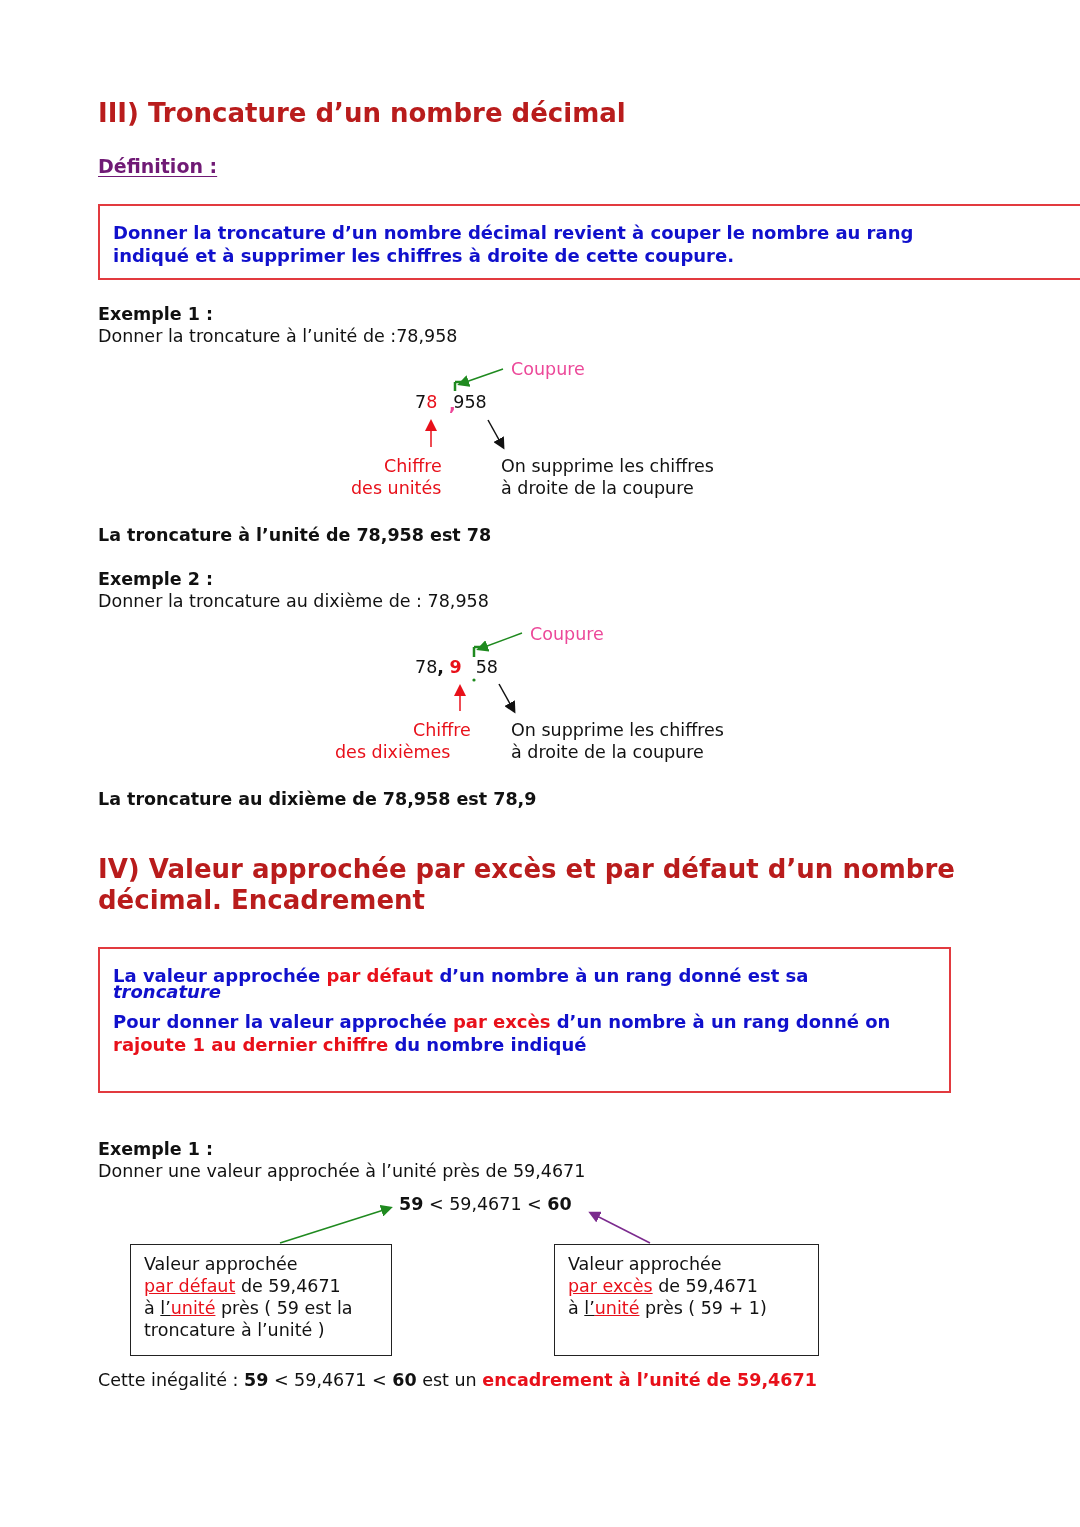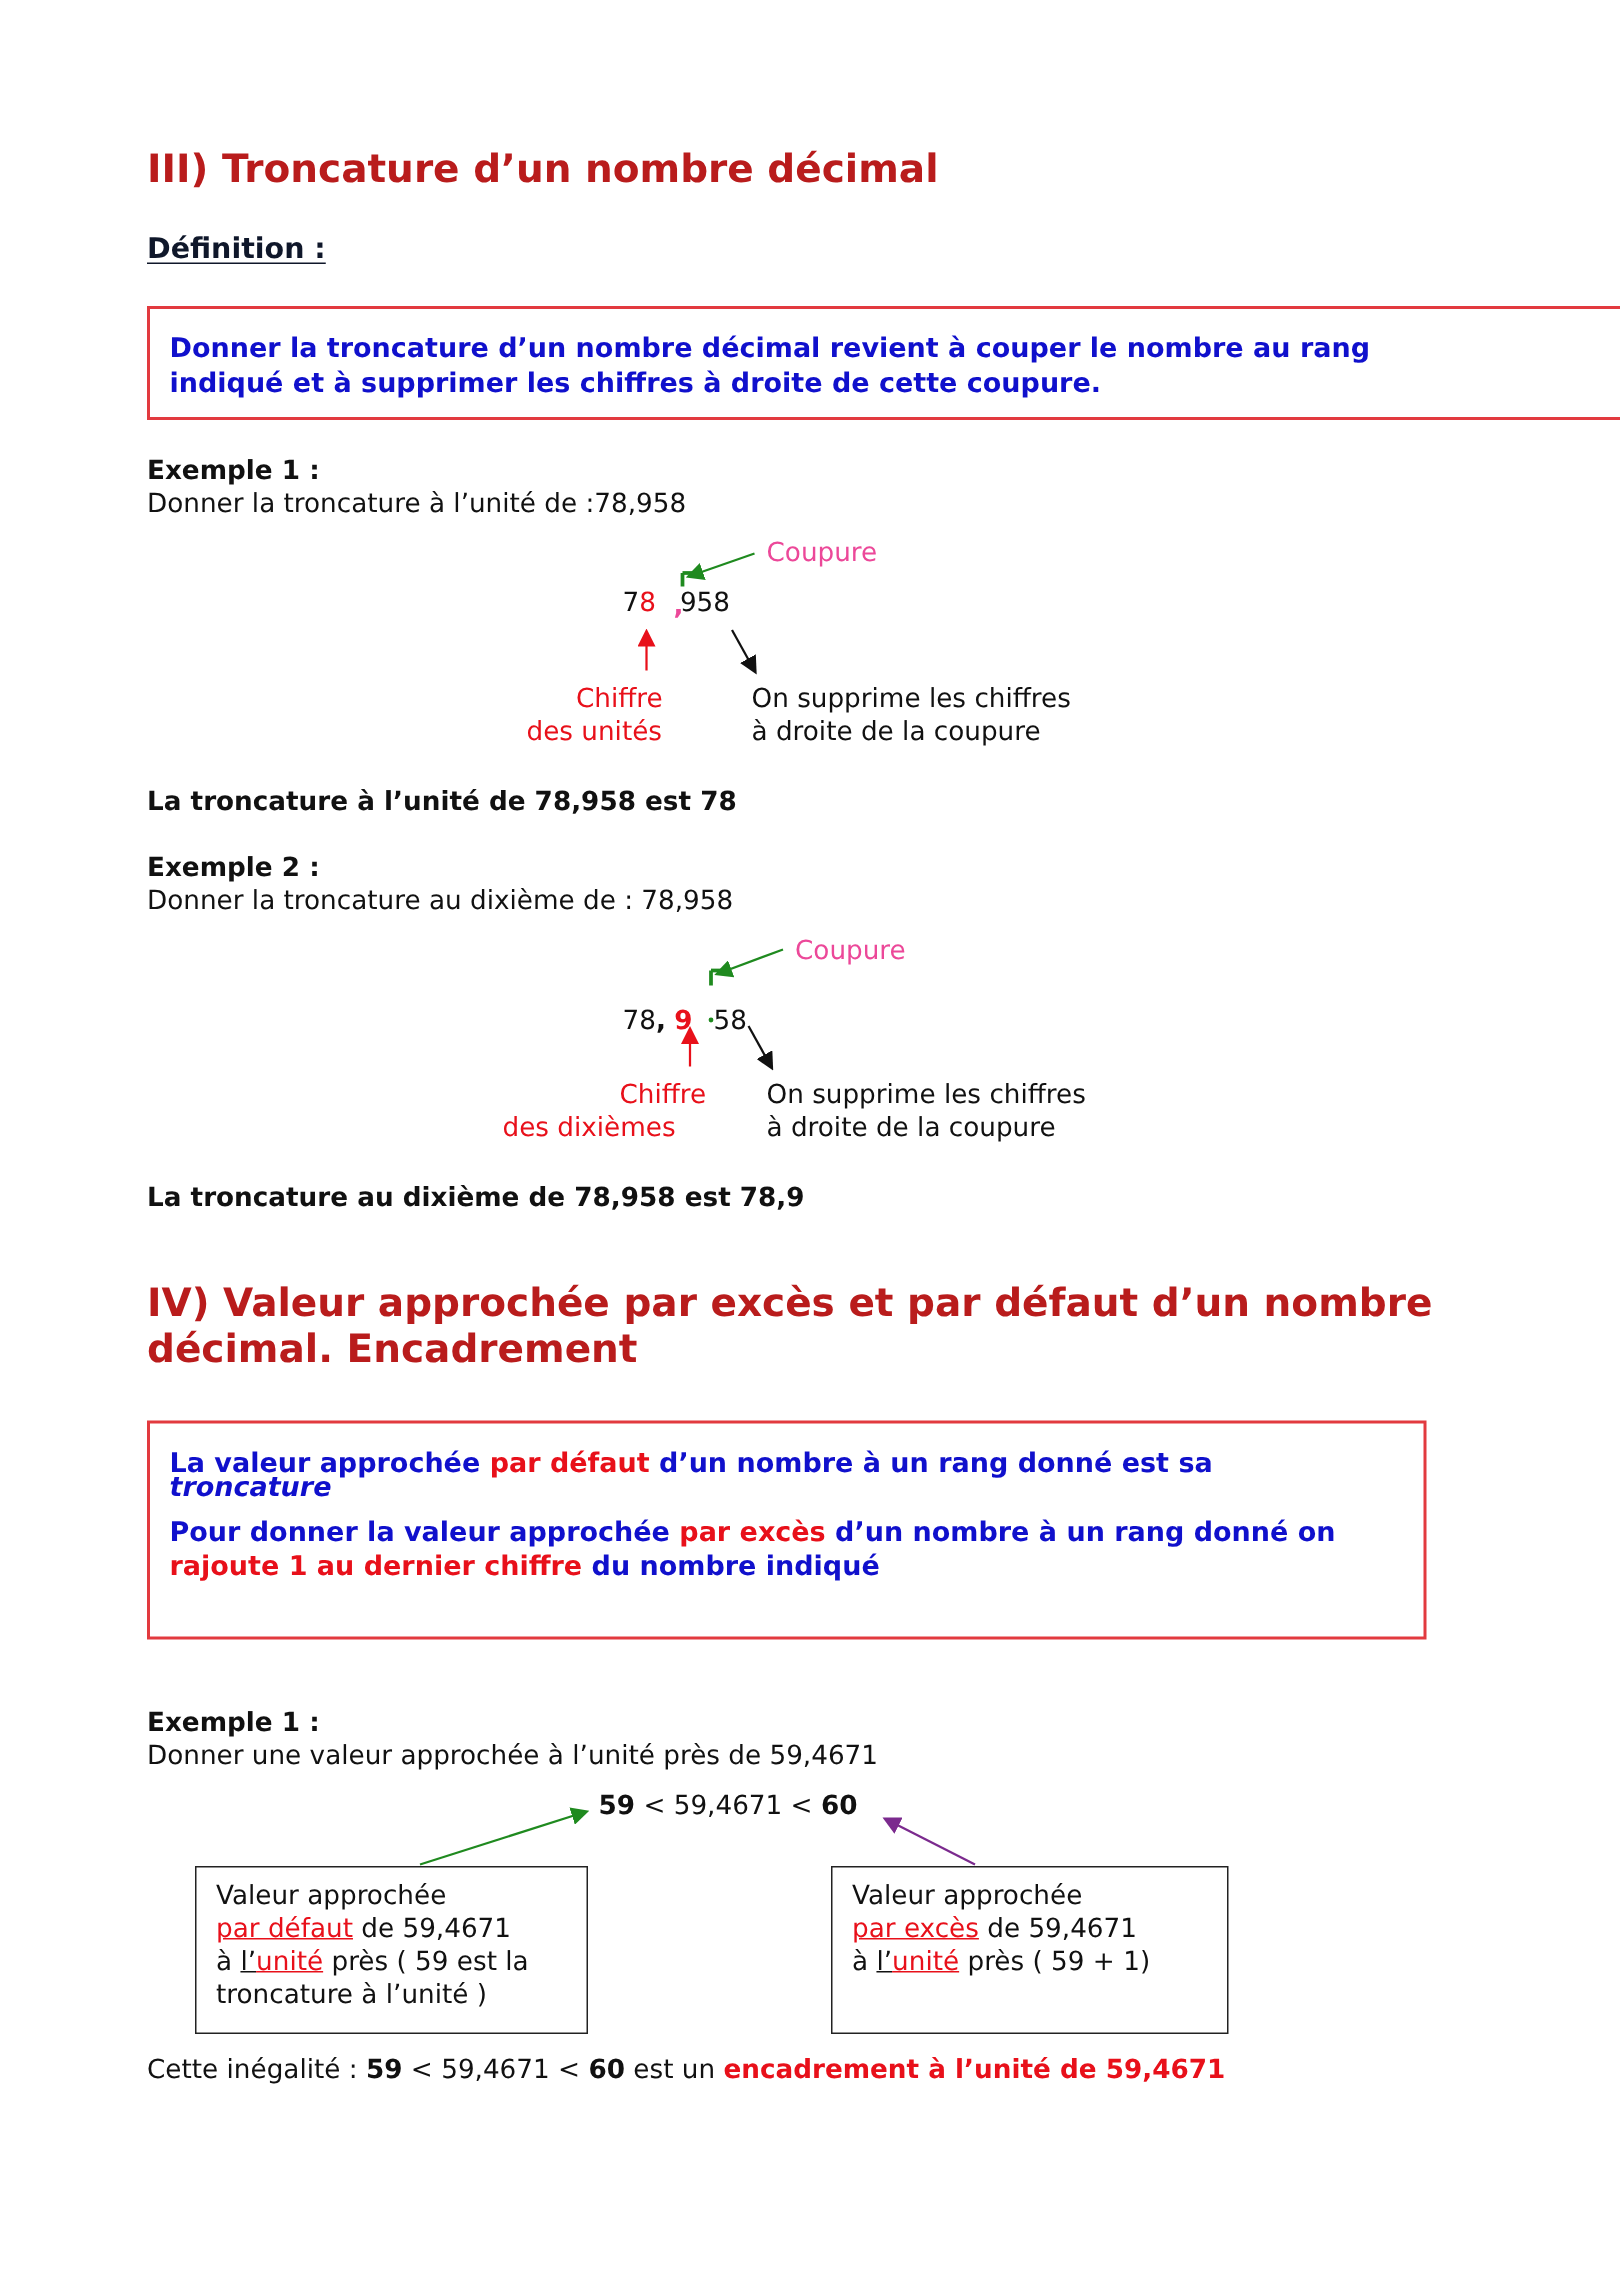--- a/index.html
+++ b/index.html
@@ -1,19 +1,19 @@
 <!DOCTYPE html>
 <html><head>
 <meta charset="utf-8">
 <style>
   html, body { margin: 0; padding: 0; background: #ffffff; }
   body { width: 1080px; height: 1527px; position: relative; font-family: "DejaVu Sans", sans-serif; color: #111; overflow: hidden; }
   .abs { position: absolute; white-space: nowrap; }
   .h1 { font-size: 26px; font-weight: bold; color: #b91c1c; text-decoration-thickness: 2px; text-underline-offset: 4px; line-height: 30px; }
-  .h2 { font-size: 19px; font-weight: bold; color: #0f172a; text-decoration: underline; text-underline-offset: 3px; }
+  .h2 { font-size: 19px; font-weight: bold; color: #701a75; text-decoration: underline; text-underline-offset: 3px; }
   .txt { font-size: 17.5px; line-height: 22px; }
   .b { font-weight: bold; }
   .red { color: #e8101a; }
   .green { color: #ec4899; }
   .defbox { position: absolute; border: 2px solid #e23a3f; box-sizing: border-box; }
   .defbox .inner { font-size: 18px; font-weight: bold; line-height: 23px; color: #1010cc; }
   .blackbox { position: absolute; border: 1.5px solid #222; box-sizing: border-box; padding: 8px 13px; font-size: 17.5px; line-height: 22px; }
   .ul-red { color: #e8101a; text-decoration: underline; }
   .ul-black { text-decoration: underline; }
   svg { position: absolute; left: 0; top: 0; overflow: visible; }
@@ -42,21 +42,21 @@
 <div class="abs txt red" style="left:351px; top:477px;">des unités</div>
 <div class="abs txt" style="left:501px; top:455px;">On supprime les chiffres</div>
 <div class="abs txt" style="left:501px; top:477px;">à droite de la coupure</div>
 
 <div class="abs txt b" style="left:98px; top:524px;">La troncature à l’unité de 78,958 est 78</div>
 
 <div class="abs txt b" style="left:98px; top:568px;">Exemple 2 :</div>
 <div class="abs txt" style="left:98px; top:590px;">Donner la troncature au dixième de : 78,958</div>
 
 <div class="abs txt green" style="left:530px; top:623px;">Coupure</div>
-<div class="abs txt" style="left:415px; top:656px;margin-top:14px;">
+<div class="abs txt" style="left:415px; top:656px;">
   <span>78</span><span class="b">,</span> <span class="red b">9</span><span style="display:inline-block;width:14px;"></span><span>58</span>
 </div>
 
 <div class="abs txt red" style="left:413px; top:719px;">Chiffre</div>
 <div class="abs txt red" style="left:335px; top:741px;">des dixièmes</div>
 <div class="abs txt" style="left:511px; top:719px;">On supprime les chiffres</div>
 <div class="abs txt" style="left:511px; top:741px;">à droite de la coupure</div>
 
 <div class="abs txt b" style="left:98px; top:788px;">La troncature au dixième de 78,958 est 78,9</div>
 

